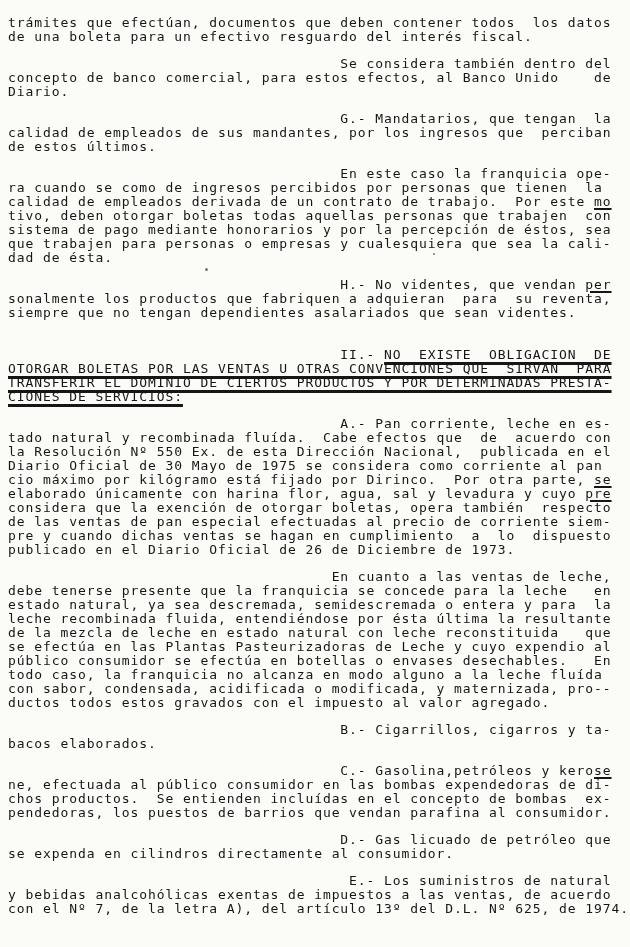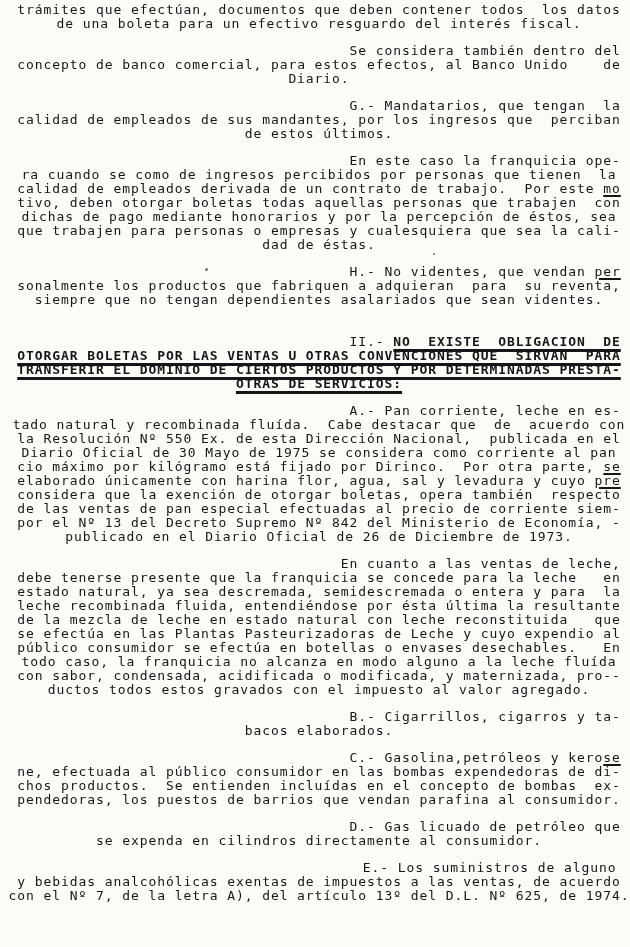--- a/index.html
+++ b/index.html
@@ -15,39 +15,37 @@
     background: #fbfbf8;
     padding: 3px 0 0 8px;
     overflow: hidden;
     color: #161616;
     font-family: "DejaVu Sans Mono", "Liberation Mono", monospace;
     font-size: 13px;
     line-height: 14px;
     letter-spacing: 0.92px;
   }
   .para {
-    margin: 0 0 13px 0;
-    text-align: center;
+    margin: 13px 0 13px 0;
   }
   .para.heading {
     margin-top: 28px;
   }
   .line {
     white-space: pre;
     min-height: 14px;
   }
   .u {
     text-decoration: underline;
     text-decoration-thickness: 1.5px;
     text-underline-offset: 2px;
   }
   .heading .u {
     text-decoration-thickness: 2.5px;
     text-underline-offset: 3px;
-    font-weight: bold;
   }
   .speck {
     position: absolute;
     background: #3a3a3a;
     border-radius: 50%;
     width: 3px;
     height: 3px;
     opacity: 0.7;
   }
   .speck.s1 { left: 205px; top: 268px; }
@@ -71,45 +69,45 @@
       <div class="para">
         <div class="line"><span>                                      G.- Mandatarios, que tengan  la</span></div>
         <div class="line"><span>calidad de empleados de sus mandantes, por los ingresos que  perciban</span></div>
         <div class="line"><span>de estos últimos.</span></div>
       </div>
       <div class="para">
         <div class="line"><span>                                      En este caso la franquicia ope-</span></div>
         <div class="line"><span>ra cuando se como de ingresos percibidos por personas que tienen  la</span></div>
         <div class="line"><span>calidad de empleados derivada de un contrato de trabajo.  Por este </span><span class="u">mo</span></div>
         <div class="line"><span>tivo, deben otorgar boletas todas aquellas personas que trabajen  con</span></div>
-        <div class="line"><span>dichas de pago mediante honorarios y por la percepción de éstos, sea</span></div>
+        <div class="line"><span>sistema de pago mediante honorarios y por la percepción de éstos, sea</span></div>
         <div class="line"><span>que trabajen para personas o empresas y cualesquiera que sea la cali-</span></div>
-        <div class="line"><span>dad de éstas.</span></div>
+        <div class="line"><span>dad de ésta.</span></div>
       </div>
       <div class="para">
         <div class="line"><span>                                      H.- No videntes, que vendan </span><span class="u">per</span></div>
         <div class="line"><span>sonalmente los productos que fabriquen a adquieran  para  su reventa,</span></div>
         <div class="line"><span>siempre que no tengan dependientes asalariados que sean videntes.</span></div>
       </div>
       <div class="para heading">
         <div class="line"><span>                                      II.- </span><span class="u">NO  EXISTE  OBLIGACION  DE</span></div>
         <div class="line"><span class="u">OTORGAR BOLETAS POR LAS VENTAS U OTRAS CONVENCIONES QUE  SIRVAN  PARA</span></div>
         <div class="line"><span class="u">TRANSFERIR EL DOMINIO DE CIERTOS PRODUCTOS Y POR DETERMINADAS PRESTA-</span></div>
-        <div class="line"><span class="u">OTRAS DE SERVICIOS:</span></div>
+        <div class="line"><span class="u">CIONES DE SERVICIOS:</span></div>
       </div>
       <div class="para">
         <div class="line"><span>                                      A.- Pan corriente, leche en es-</span></div>
-        <div class="line"><span>tado natural y recombinada fluída.  Cabe destacar que  de  acuerdo con</span></div>
+        <div class="line"><span>tado natural y recombinada fluída.  Cabe efectos que  de  acuerdo con</span></div>
         <div class="line"><span>la Resolución Nº 550 Ex. de esta Dirección Nacional,  publicada en el</span></div>
         <div class="line"><span>Diario Oficial de 30 Mayo de 1975 se considera como corriente al pan</span></div>
         <div class="line"><span>cio máximo por kilógramo está fijado por Dirinco.  Por otra parte, </span><span class="u">se</span></div>
         <div class="line"><span>elaborado únicamente con harina flor, agua, sal y levadura y cuyo </span><span class="u">pre</span></div>
         <div class="line"><span>considera que la exención de otorgar boletas, opera también  respecto</span></div>
         <div class="line"><span>de las ventas de pan especial efectuadas al precio de corriente siem-</span></div>
-        <div class="line"><span>por el Nº 13 del Decreto Supremo Nº 842 del Ministerio de Economía, -</span></div>
+        <div class="line"><span>pre y cuando dichas ventas se hagan en cumplimiento  a  lo  dispuesto</span></div>
         <div class="line"><span>publicado en el Diario Oficial de 26 de Diciembre de 1973.</span></div>
       </div>
       <div class="para">
         <div class="line"><span>                                     En cuanto a las ventas de leche,</span></div>
         <div class="line"><span>debe tenerse presente que la franquicia se concede para la leche   en</span></div>
         <div class="line"><span>estado natural, ya sea descremada, semidescremada o entera y para  la</span></div>
         <div class="line"><span>leche recombinada fluida, entendiéndose por ésta última la resultante</span></div>
         <div class="line"><span>de la mezcla de leche en estado natural con leche reconstituida   que</span></div>
         <div class="line"><span>se efectúa en las Plantas Pasteurizadoras de Leche y cuyo expendio al</span></div>
         <div class="line"><span>público consumidor se efectúa en botellas o envases desechables.   En</span></div>
@@ -125,21 +123,21 @@
         <div class="line"><span>                                      C.- Gasolina,petróleos y kero</span><span class="u">se</span></div>
         <div class="line"><span>ne, efectuada al público consumidor en las bombas expendedoras de di-</span></div>
         <div class="line"><span>chos productos.  Se entienden incluídas en el concepto de bombas  ex-</span></div>
         <div class="line"><span>pendedoras, los puestos de barrios que vendan parafina al consumidor.</span></div>
       </div>
       <div class="para">
         <div class="line"><span>                                      D.- Gas licuado de petróleo que</span></div>
         <div class="line"><span>se expenda en cilindros directamente al consumidor.</span></div>
       </div>
       <div class="para">
-        <div class="line"><span>                                       E.- Los suministros de alguno</span></div>
+        <div class="line"><span>                                       E.- Los suministros de natural</span></div>
         <div class="line"><span>y bebidas analcohólicas exentas de impuestos a las ventas, de acuerdo</span></div>
         <div class="line"><span>con el Nº 7, de la letra A), del artículo 13º del D.L. Nº 625, de 1974.</span></div>
       </div>
     </div>
   <div class="speck s1"></div>
   <div class="speck s2"></div>
   <div class="speck s3"></div>
 </div>
 
 </body></html>

